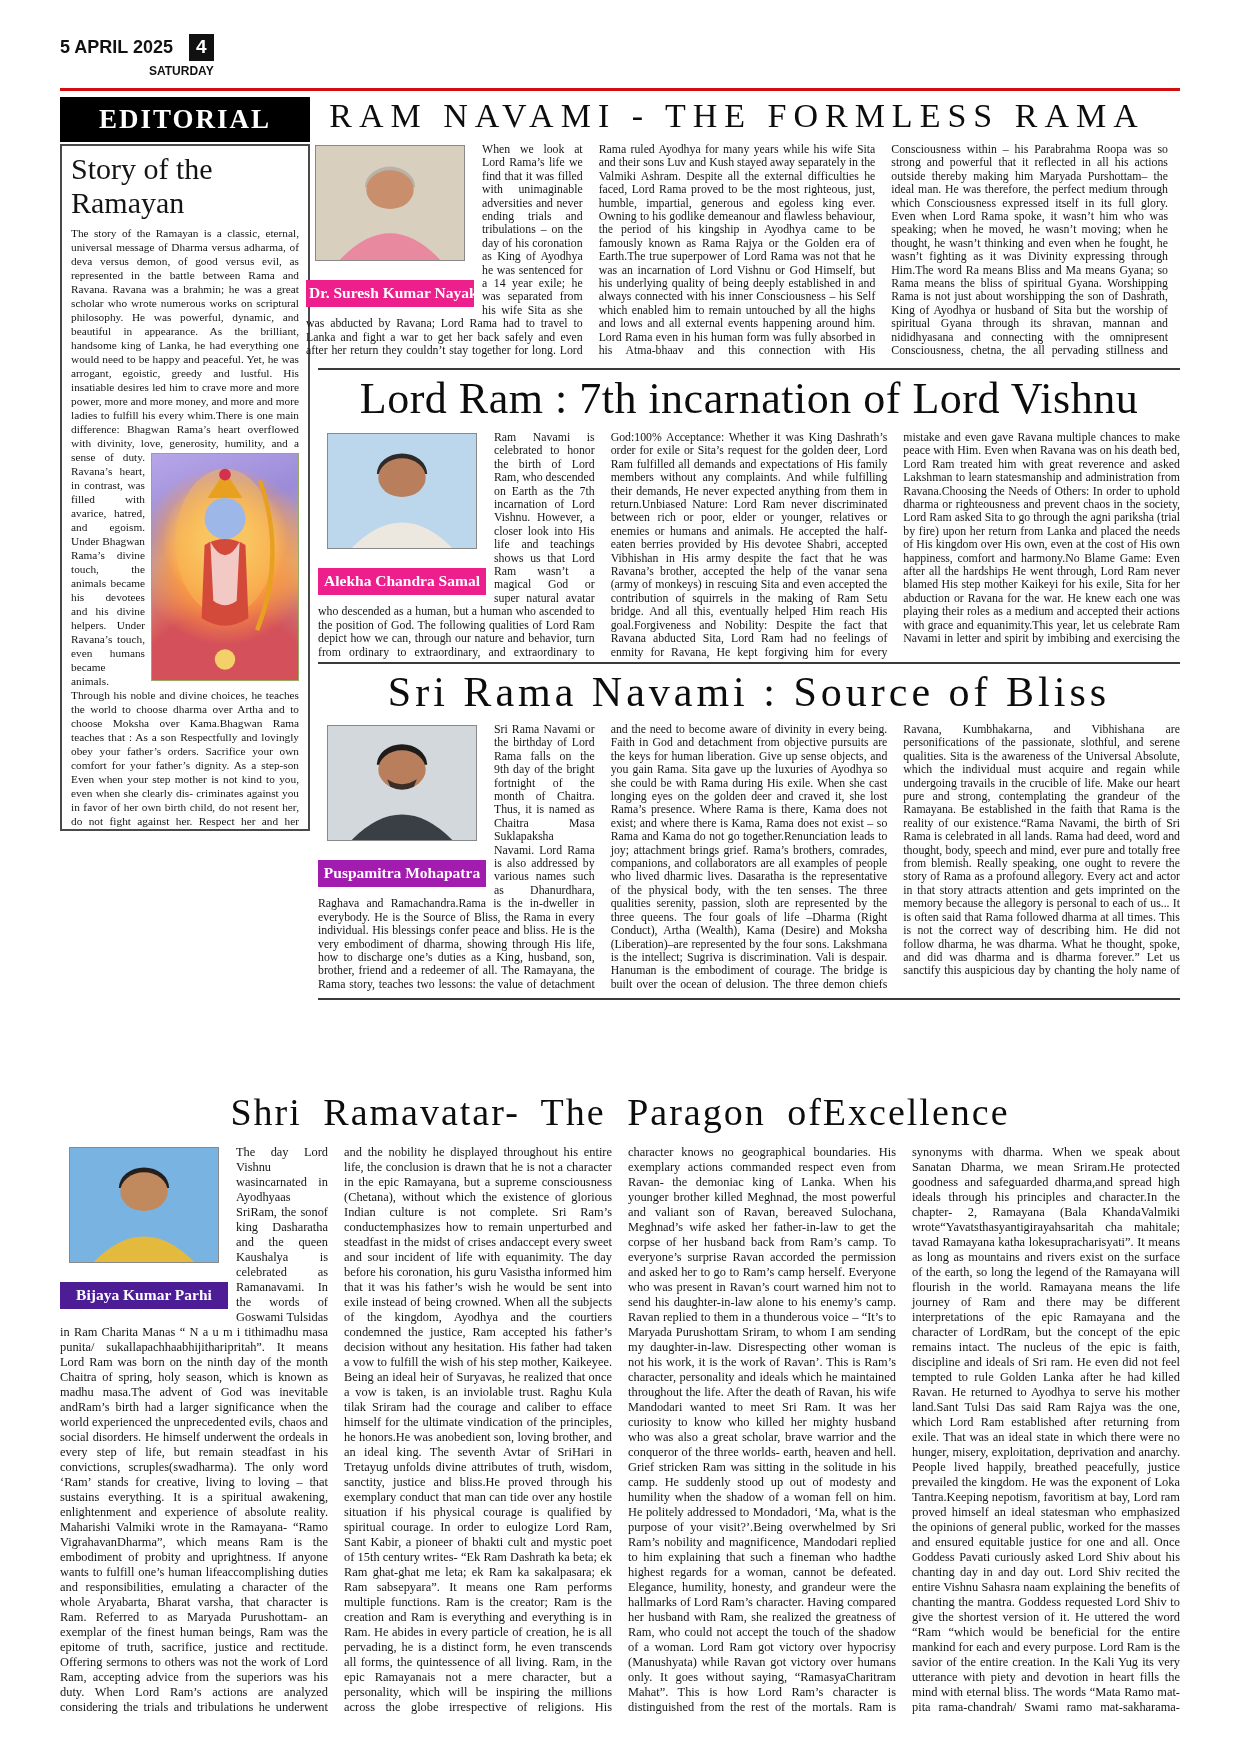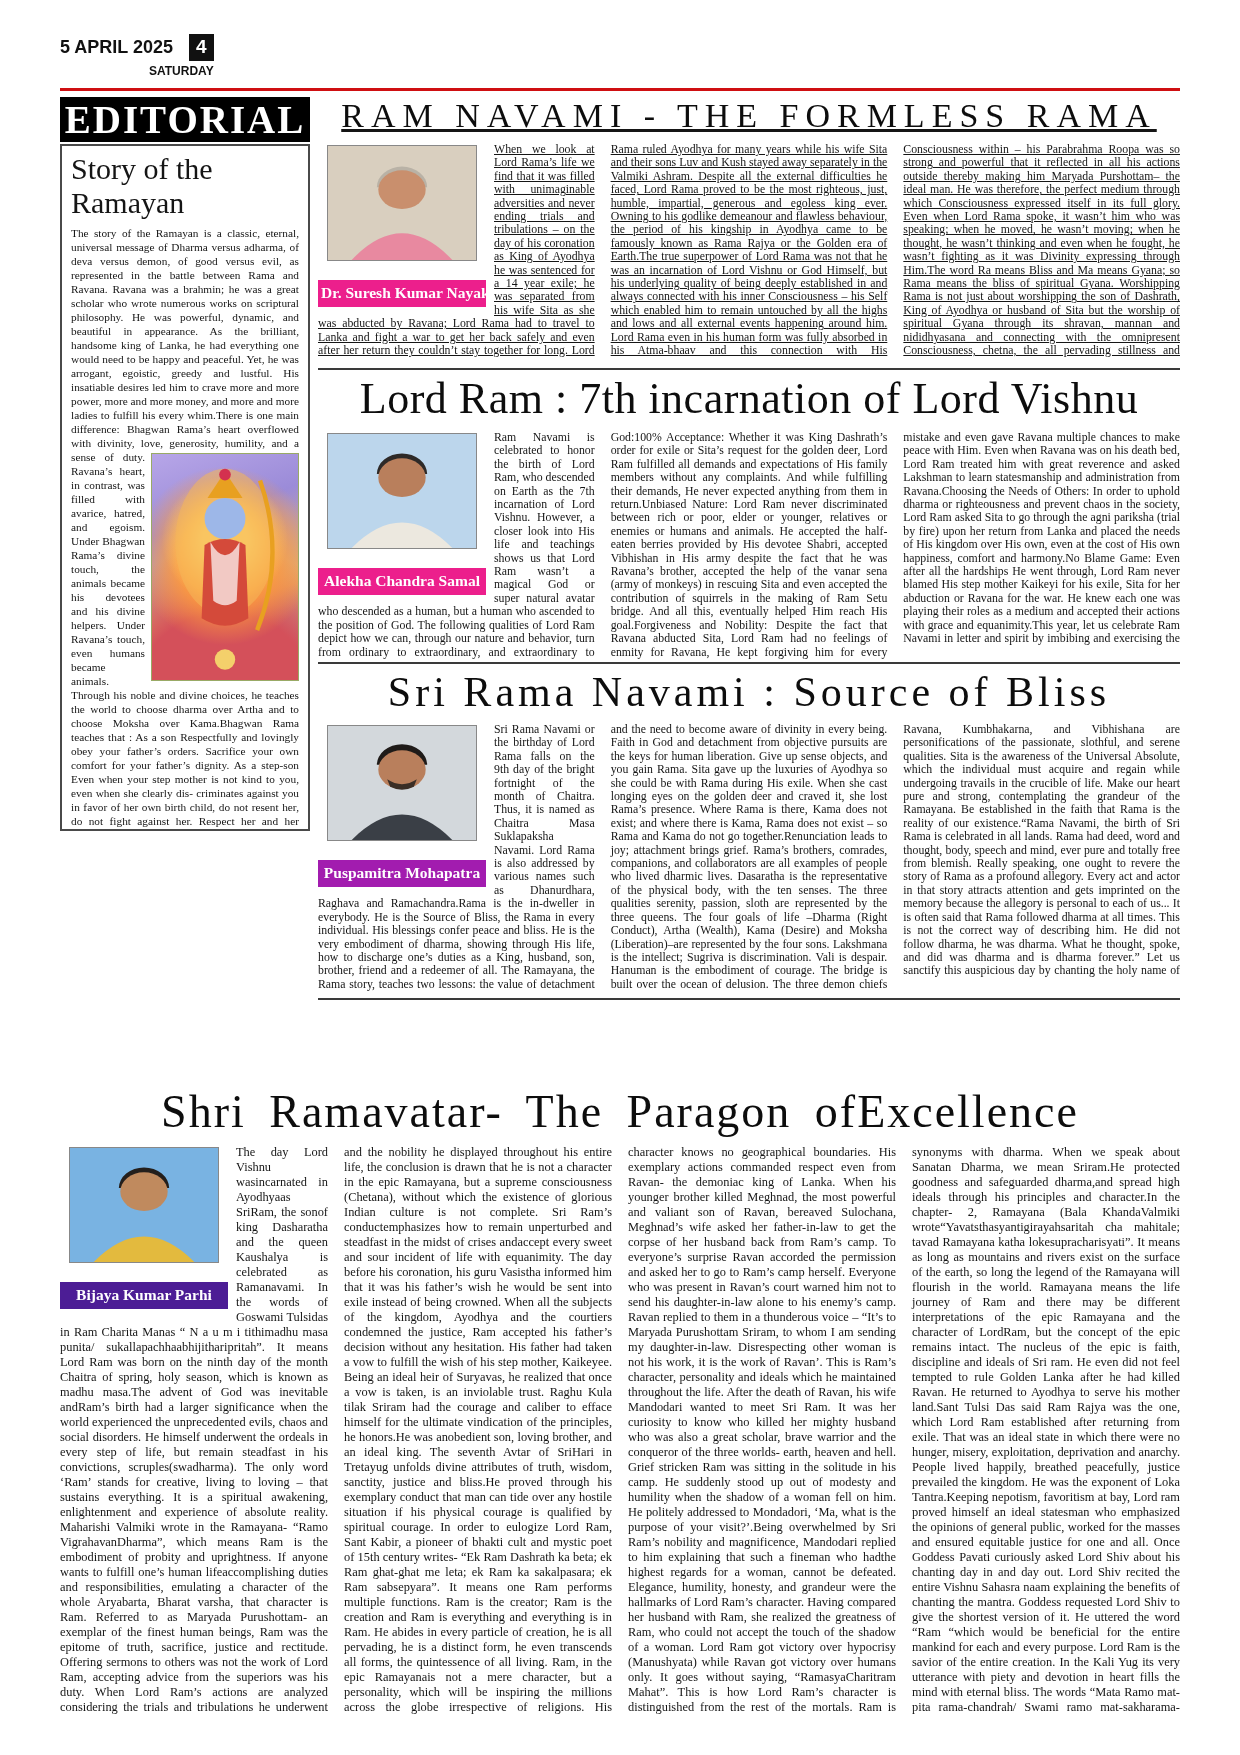--- a/index.html
+++ b/index.html
@@ -20,43 +20,43 @@
   .date-row { display:flex; align-items:center; justify-content:flex-end; gap:16px; }
   .issue-date { font-size:18px; font-weight:bold; color:#111; }
   .page-number { display:inline-block; background:#111; color:#fff; font-weight:bold;
                  font-size:19px; padding:2px 7px 3px; }
   .issue-day { font-size:12px; font-weight:bold; color:#111; margin-top:3px; }
   .red-rule { position:absolute; left:60px; right:60px; top:88px; height:3px; background:#cf0f12; }
 
   
   .editorial { position:absolute; left:60px; top:97px; width:250px; }
   .ed-banner { background:#000; color:#fff; height:45px; display:flex; align-items:center;
-               justify-content:center; font-size:39px; font-weight:bold; letter-spacing:2px; }
+               justify-content:center; font-size:27px; font-weight:bold; letter-spacing:2px; }
   .ed-box { border:2px solid #4a4a4a; margin-top:2px; height:687px; padding:6px 9px; overflow:hidden; }
   .ed-title { margin:0 0 6px; font-size:30px; font-weight:normal; line-height:34px; }
   .ed-body { text-align:justify; font-size:11.3px; line-height:14px; }
   .rama-img { float:right; width:148px; height:228px; margin:3px 0 3px 6px; border:1px solid #9a6;
               display:block; background:
                 radial-gradient(circle at 50% 38%, #ffd76b 0 14%, rgba(255,215,107,0) 40%),
                 radial-gradient(circle at 50% 45%, #ff9d3c 0 30%, rgba(255,157,60,0) 62%),
                 radial-gradient(circle at 50% 110%, #d4505a 0 35%, rgba(212,80,90,0) 60%),
                 linear-gradient(160deg, #b7a6e8 0%, #9b8bd8 30%, #e8b06a 65%, #8d7cc9 100%); }
   .rama-img svg { width:100%; height:100%; display:block; }
 
   
   .article { position:absolute; }
-  .a1 { left:318px; top:96px;  width:862px;text-decoration:underline; }
+  .a1 { left:306px; top:96px;  width:862px; }
   .a2 { left:318px; top:374px; width:862px; }
   .a3 { left:318px; top:668px; width:862px; }
   .a4 { left:60px;  top:1086px; width:1120px; }
   .headline { margin:0 0 7px; text-align:center; font-weight:normal; color:#0d0d0d; white-space:nowrap; }
   .h1-style { font-size:34px; letter-spacing:7px; line-height:40px; }
   .h2-style { font-size:44px; letter-spacing:0.5px; line-height:50px; }
   .h3-style { font-size:42px; letter-spacing:4px; line-height:48px; }
-  .h4-style { font-size:46px; letter-spacing:2px; word-spacing:10px; line-height:52px; }
+  .h4-style { font-size:38px; letter-spacing:2px; word-spacing:10px; line-height:52px; }
   .art-body { text-align:justify; font-size:11.8px; line-height:13.4px; column-gap:16px;
               column-fill:auto; overflow:hidden; }
   .cols3 { column-count:3; }
   .cols4 { column-count:4; }
   .a1 .art-body { height:226px; }
   .a2 .art-body { height:229px; }
   .a3 .art-body { height:272px; }
   .a4 .art-body { height:582px; font-size:12.4px; line-height:15px; }
 
   .sep { position:absolute; left:318px; width:862px; border-top:2px solid #3a3a3a; }

